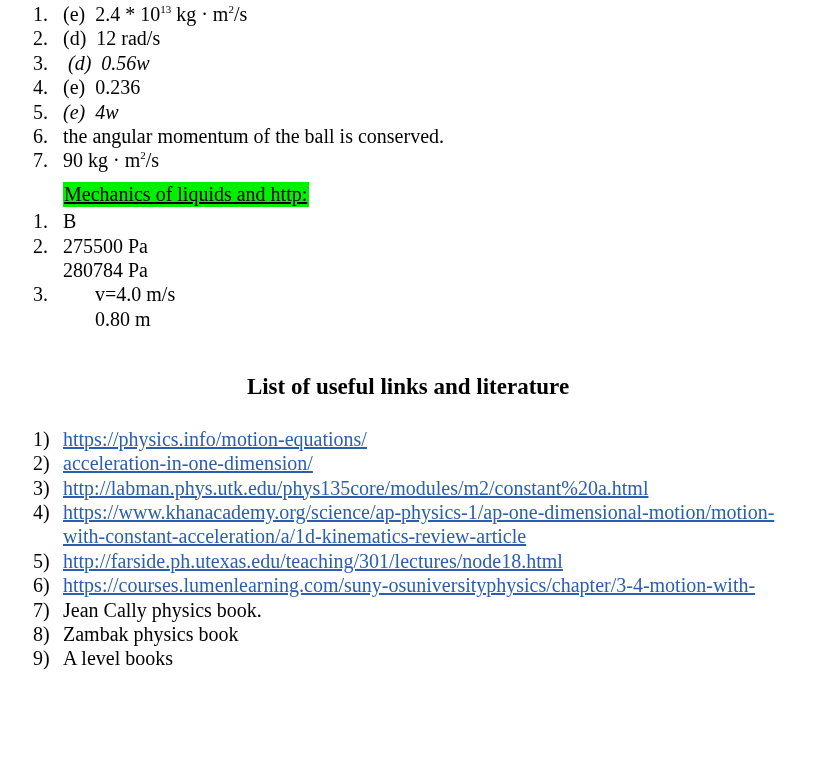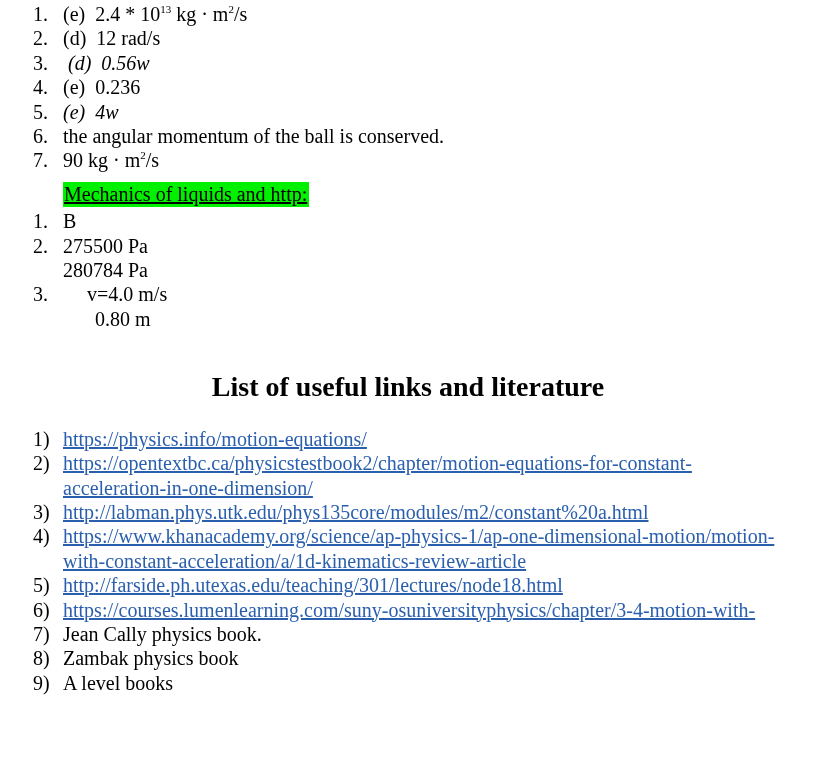--- a/index.html
+++ b/index.html
@@ -43,21 +43,21 @@
   }
   .highlight {
     background: var(--highlight-color, #00ff00);
     text-decoration: underline;
     padding: 1px 2px 2px 1px;
   }
   .links-title {
     margin-top: 44px;
     text-align: center;
     font-weight: bold;
-    font-size: 28px;
+    font-size: 23px;
   }
   .links-list {
     margin-top: 27px;
   }
   a.link {
     color: var(--link-color, #2a5db0);
     text-decoration: underline;
     cursor: pointer;
   }
 </style>
@@ -125,36 +125,36 @@
       <div class="row">
         <span class="marker">2.</span>
         <span class="content">
           <div class="line"><span>275500 Pa</span></div>
           <div class="line"><span>280784 Pa</span></div>
         </span>
       </div>
       <div class="row">
         <span class="marker">3.</span>
         <span class="content">
-          <div class="line" style="margin-left: 24px;"><span>v=4.0 m/s</span></div>
+          <div class="line" style="margin-left: 32px;"><span>v=4.0 m/s</span></div>
           <div class="line" style="margin-left: 32px;"><span>0.80 m</span></div>
         </span>
       </div>
     </div>
 
   <div class="links-title">List of useful links and literature</div>
 
   <div class="list links-list">
       <div class="row">
         <span class="marker">1)</span>
         <span class="content"><a class="link" href="#"><div class="line"><span>https://physics.info/motion-equations/</span></div></a></span>
       </div>
       <div class="row">
         <span class="marker">2)</span>
-        <span class="content"><a class="link" href="#"><div class="line"><span>https://opentextbc.ca/physicstestbook2/chapter/motion-equations-for-constant-</span></div><div class="line"><span>acceleration-in-one-dimension/</span></div></a></span>
+        <span class="content"><a class="link" href="#"><div class="line"><span>acceleration-in-one-dimension/</span></div></a></span>
       </div>
       <div class="row">
         <span class="marker">3)</span>
         <span class="content"><a class="link" href="#"><div class="line"><span>http://labman.phys.utk.edu/phys135core/modules/m2/constant%20a.html</span></div></a></span>
       </div>
       <div class="row">
         <span class="marker">4)</span>
         <span class="content"><a class="link" href="#"><div class="line"><span>https://www.khanacademy.org/science/ap-physics-1/ap-one-dimensional-motion/motion-</span></div><div class="line"><span>with-constant-acceleration/a/1d-kinematics-review-article</span></div></a></span>
       </div>
       <div class="row">

